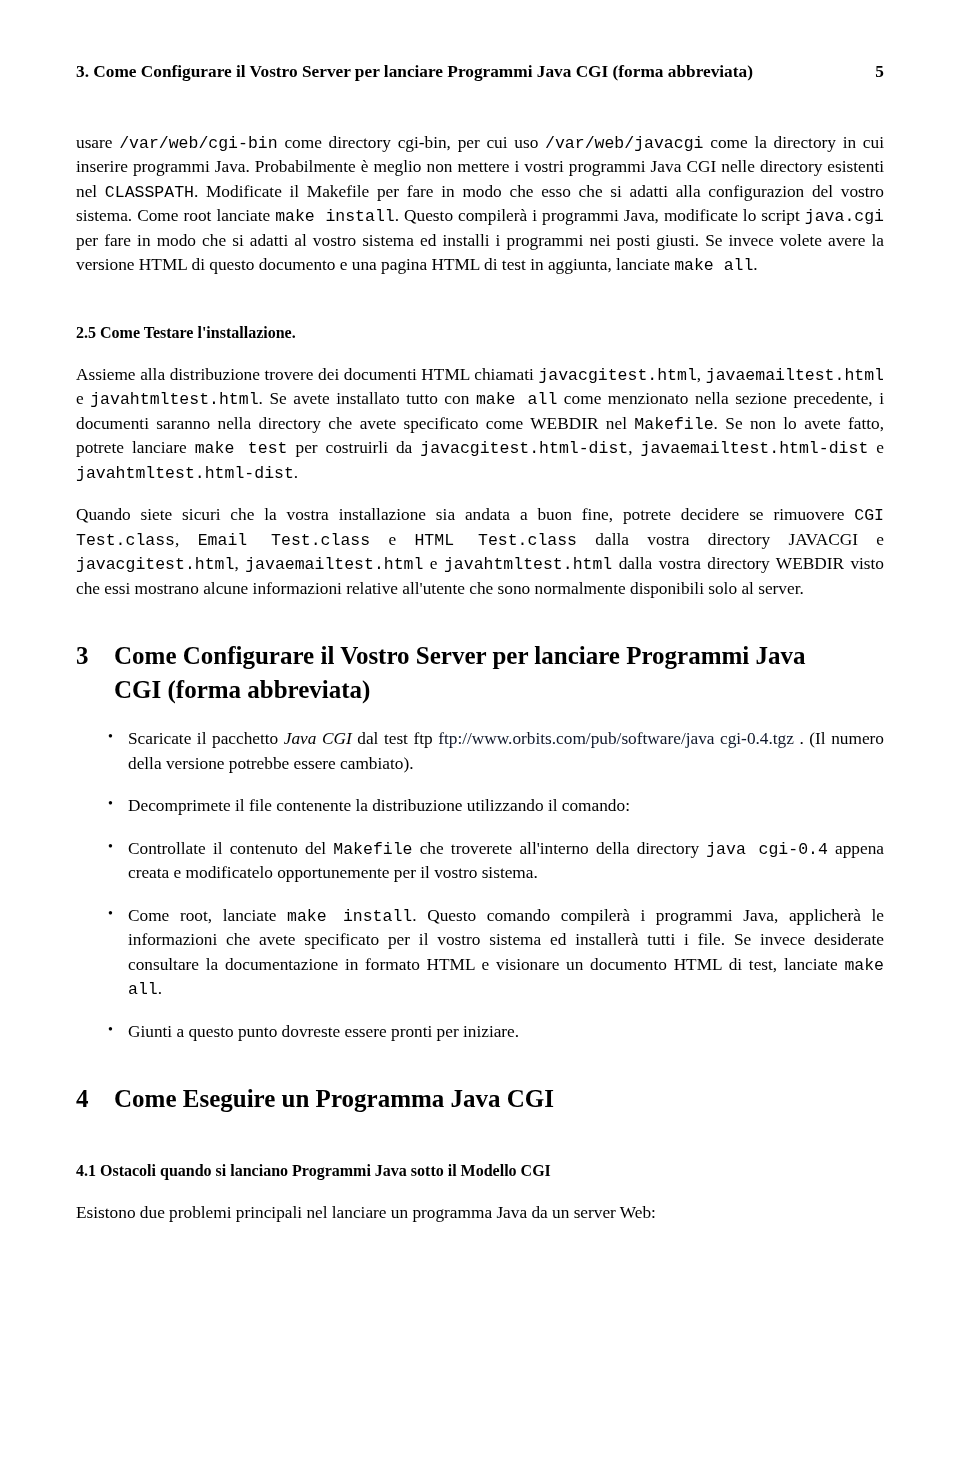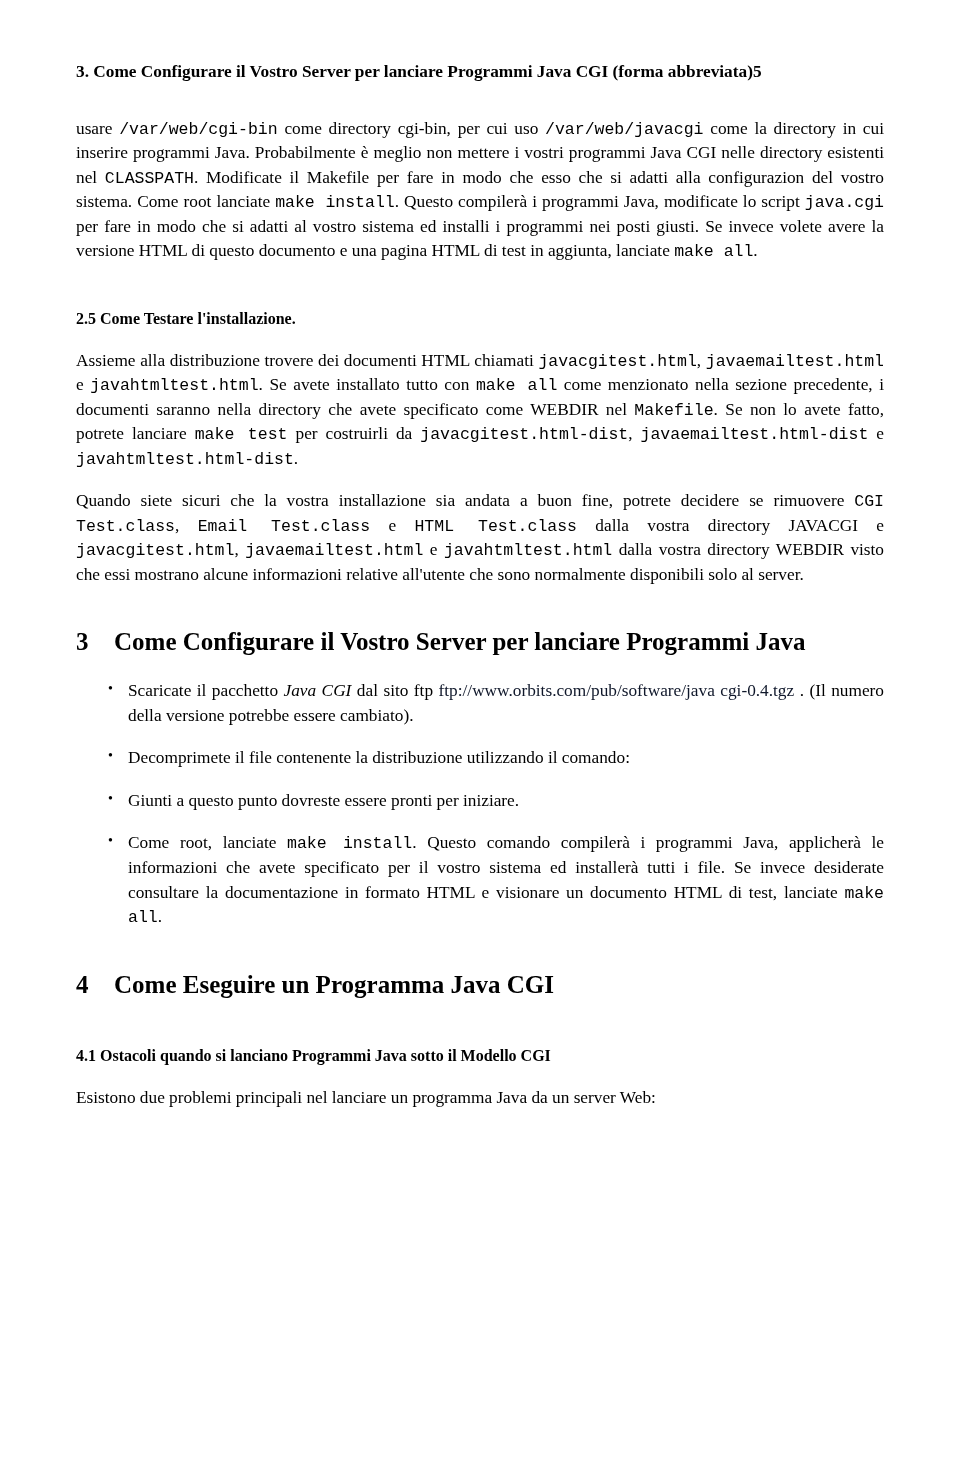--- a/index.html
+++ b/index.html
@@ -12,24 +12,24 @@
     line-height: 1.42;
     width: 960px;
     box-sizing: border-box;
   }
   .mono {
     font-family: "Courier New", Courier, monospace;
     font-size: 16.5px;
   }
   .header-row {
     display: flex;
-    justify-content: flex-start;
+    justify-content: space-between;
     font-weight: bold;
     font-size: 17.3px;
-    margin-bottom: 32px;
+    margin-bottom: 46px;
   }
   .para {
     text-align: justify;
     margin-bottom: 18px;
   }
   h2.subsec {
     font-size: 16px;
     font-weight: bold;
     margin-top: 44px;
     margin-bottom: 18px;
@@ -97,34 +97,38 @@
 <div class="para">
   <span>Assieme alla distribuzione trovere dei documenti HTML chiamati </span><span class="mono">javacgitest.html</span><span>, </span><span class="mono">javaemailtest.html</span><span> e </span><span class="mono">javahtmltest.html</span><span>. Se avete installato tutto con </span><span class="mono">make all</span><span> come menzionato nella sezione precedente, i documenti saranno nella directory che avete specificato come WEBDIR nel </span><span class="mono">Makefile</span><span>. Se non lo avete fatto, potrete lanciare </span><span class="mono">make test</span><span> per costruirli da </span><span class="mono">javacgitest.html-dist</span><span>, </span><span class="mono">javaemailtest.html-dist</span><span> e </span><span class="mono">javahtmltest.html-dist</span><span>.</span>
 </div>
 
 <div class="para">
   <span>Quando siete sicuri che la vostra installazione sia andata a buon fine, potrete decidere se rimuovere </span><span class="mono">CGI Test.class</span><span>, </span><span class="mono">Email Test.class</span><span> e </span><span class="mono">HTML Test.class</span><span> dalla vostra directory JAVACGI e </span><span class="mono">javacgitest.html</span><span>, </span><span class="mono">javaemailtest.html</span><span> e </span><span class="mono">javahtmltest.html</span><span> dalla vostra directory WEBDIR visto che essi mostrano alcune informazioni relative all'utente che sono normalmente disponibili solo al server.</span>
 </div>
 
 <h1 class="sec">
   <span class="num">3</span><span>Come Configurare il Vostro Server per lanciare Programmi Java</span>
+  <span class="indent-title">CGI (forma abbreviata)</span>
 </h1>
 
 <ul class="bullets">
   <li>
-    <span>Scaricate il pacchetto </span><span class="italic">Java CGI</span><span> dal sito ftp </span><a class="link">ftp://www.orbits.com/pub/software/java cgi-0.4.tgz</a><span> . (Il numero della versione potrebbe essere cambiato).</span>
+    <span>Scaricate il pacchetto </span><span class="italic">Java CGI</span><span> dal test ftp </span><a class="link">ftp://www.orbits.com/pub/software/java cgi-0.4.tgz</a><span> . (Il numero della versione potrebbe essere cambiato).</span>
   </li>
   <li>
     <span>Decomprimete il file contenente la distribuzione utilizzando il comando:</span>
   </li>
   <li>
-    <span>Giunti a questo punto dovreste essere pronti per iniziare.</span>
+    <span>Controllate il contenuto del </span><span class="mono">Makefile</span><span> che troverete all'interno della directory </span><span class="mono">java cgi-0.4</span><span> appena creata e modificatelo opportunemente per il vostro sistema.</span>
   </li>
   <li>
     <span>Come root, lanciate </span><span class="mono">make install</span><span>. Questo comando compilerà i programmi Java, applicherà le informazioni che avete specificato per il vostro sistema ed installerà tutti i file. Se invece desiderate consultare la documentazione in formato HTML e visionare un documento HTML di test, lanciate </span><span class="mono">make all</span><span>.</span>
+  </li>
+  <li>
+    <span>Giunti a questo punto dovreste essere pronti per iniziare.</span>
   </li>
 </ul>
 
 <h1 class="sec">
   <span class="num">4</span><span>Come Eseguire un Programma Java CGI</span>
 </h1>
 
 <h2 class="subsec">4.1    Ostacoli quando si lanciano Programmi Java sotto il Modello CGI</h2>
 
 <div class="para" style="text-align:left">Esistono due problemi principali nel lanciare un programma Java da un server Web:</div>

